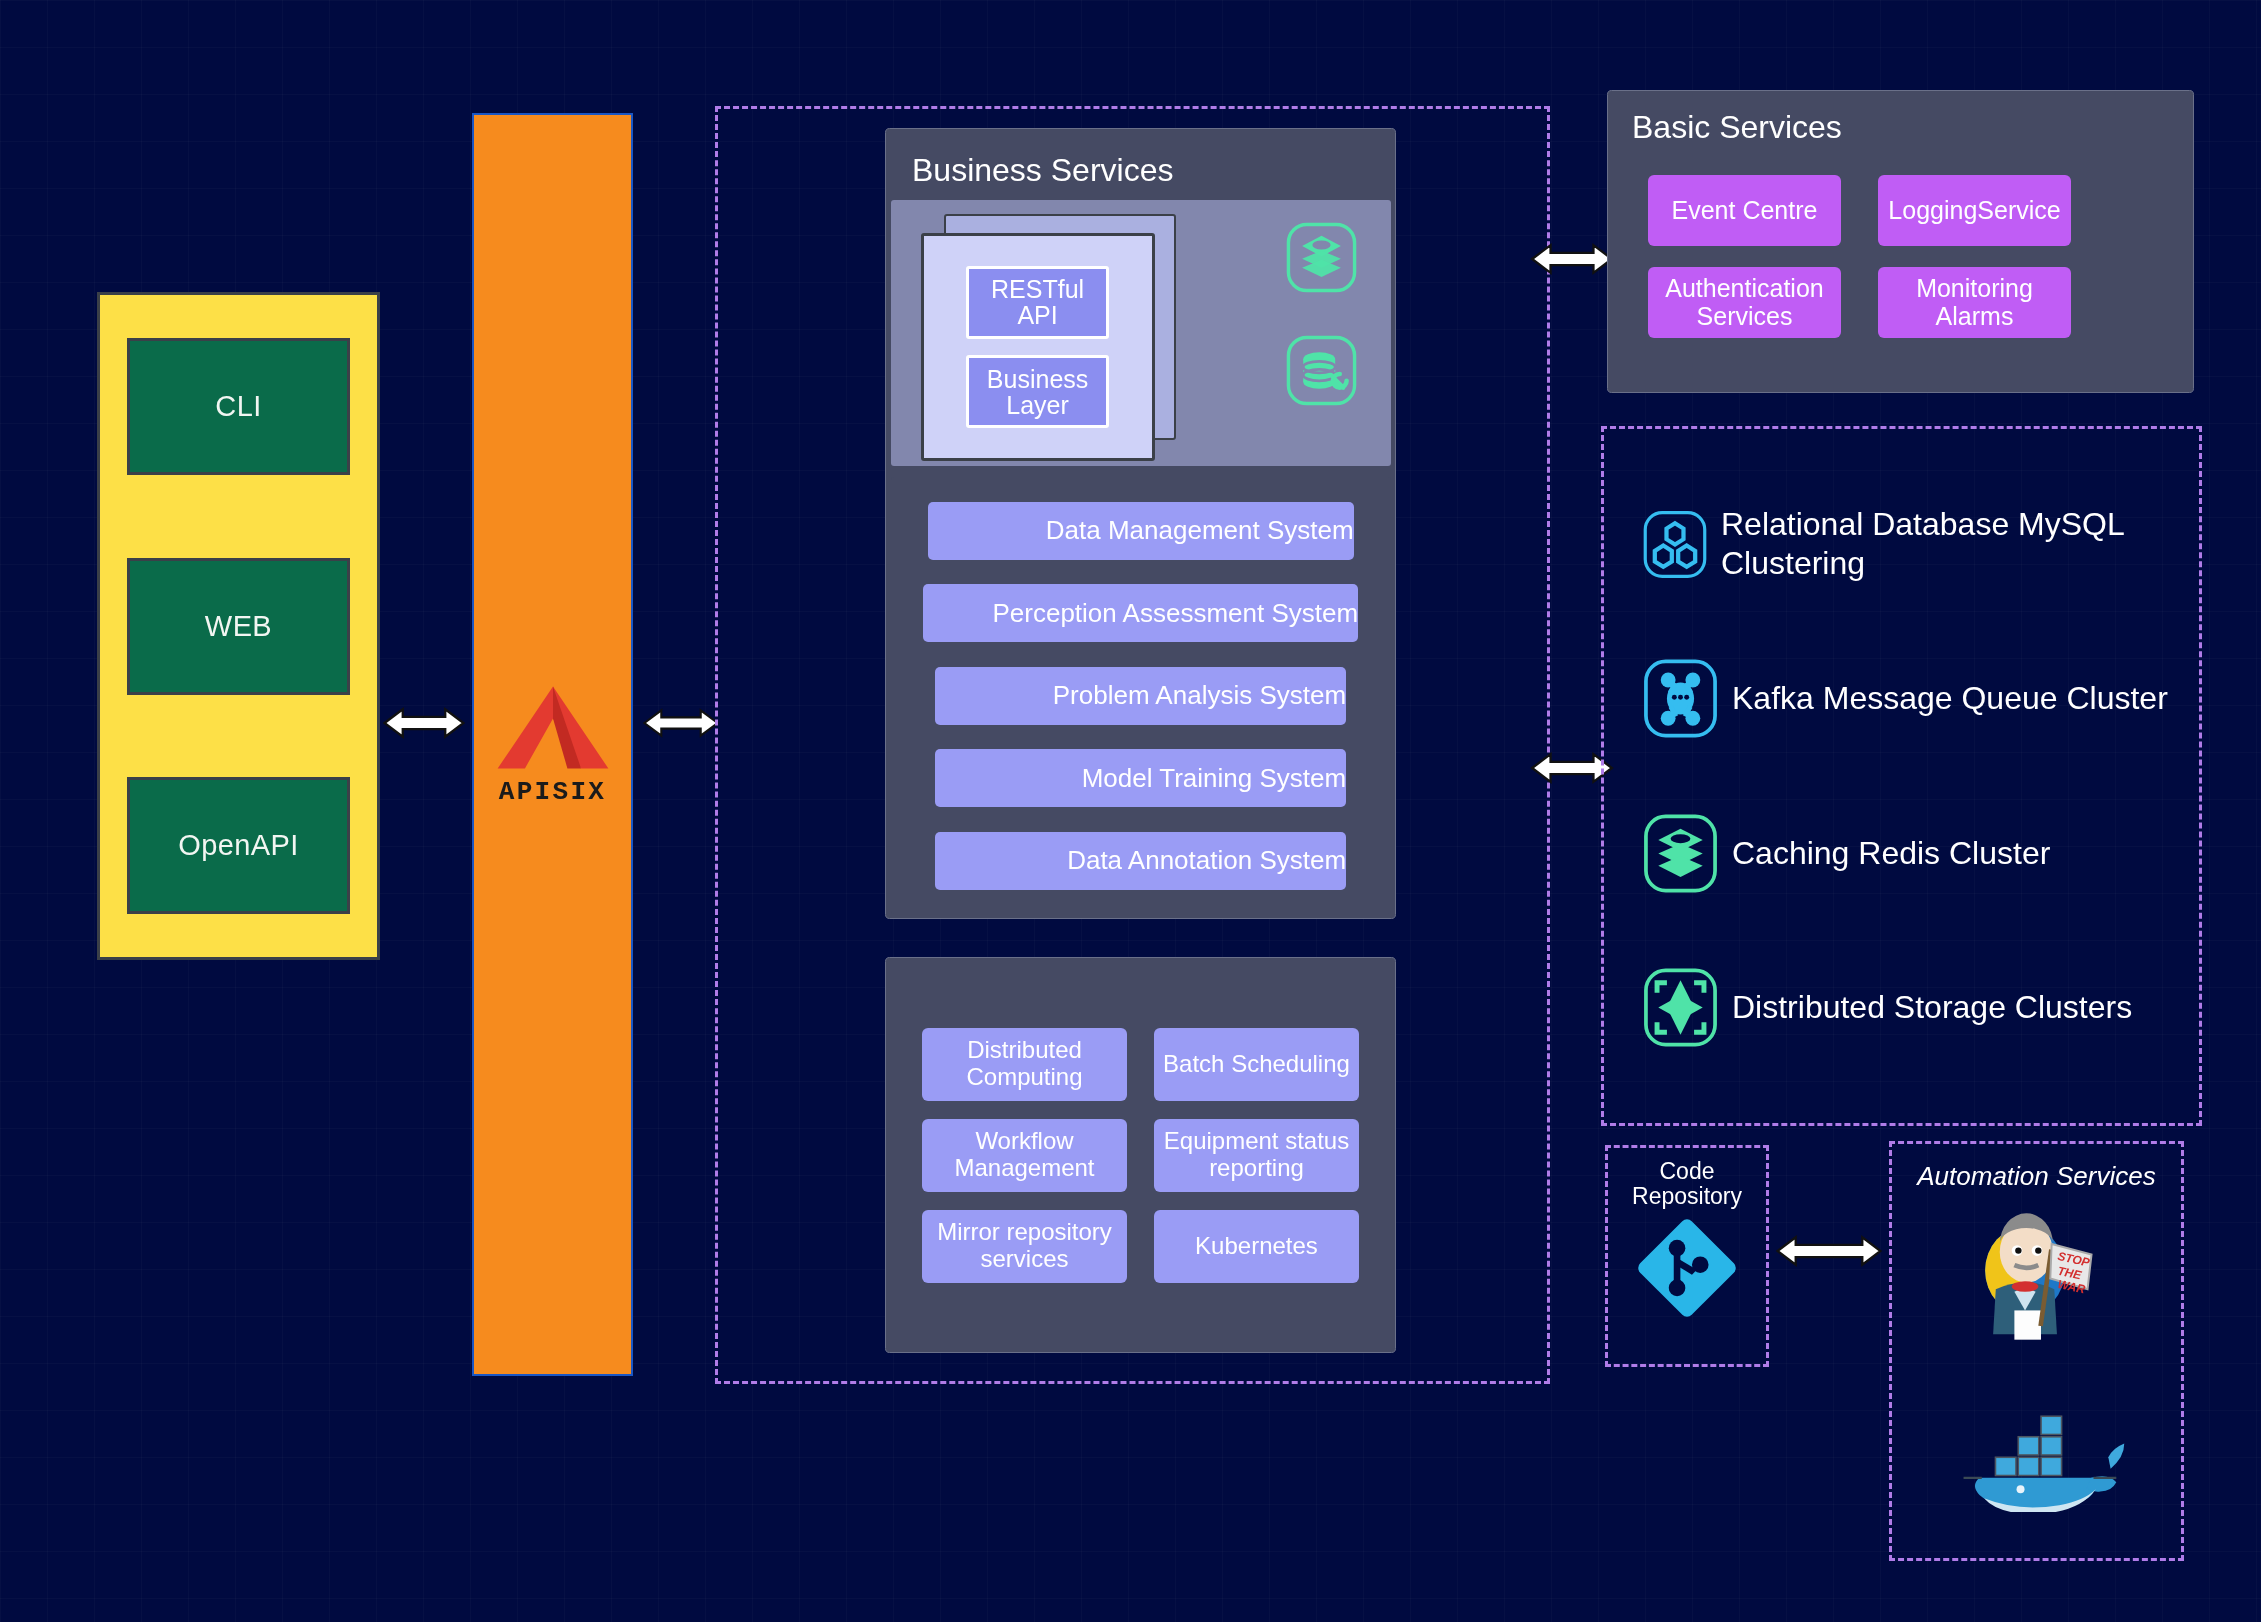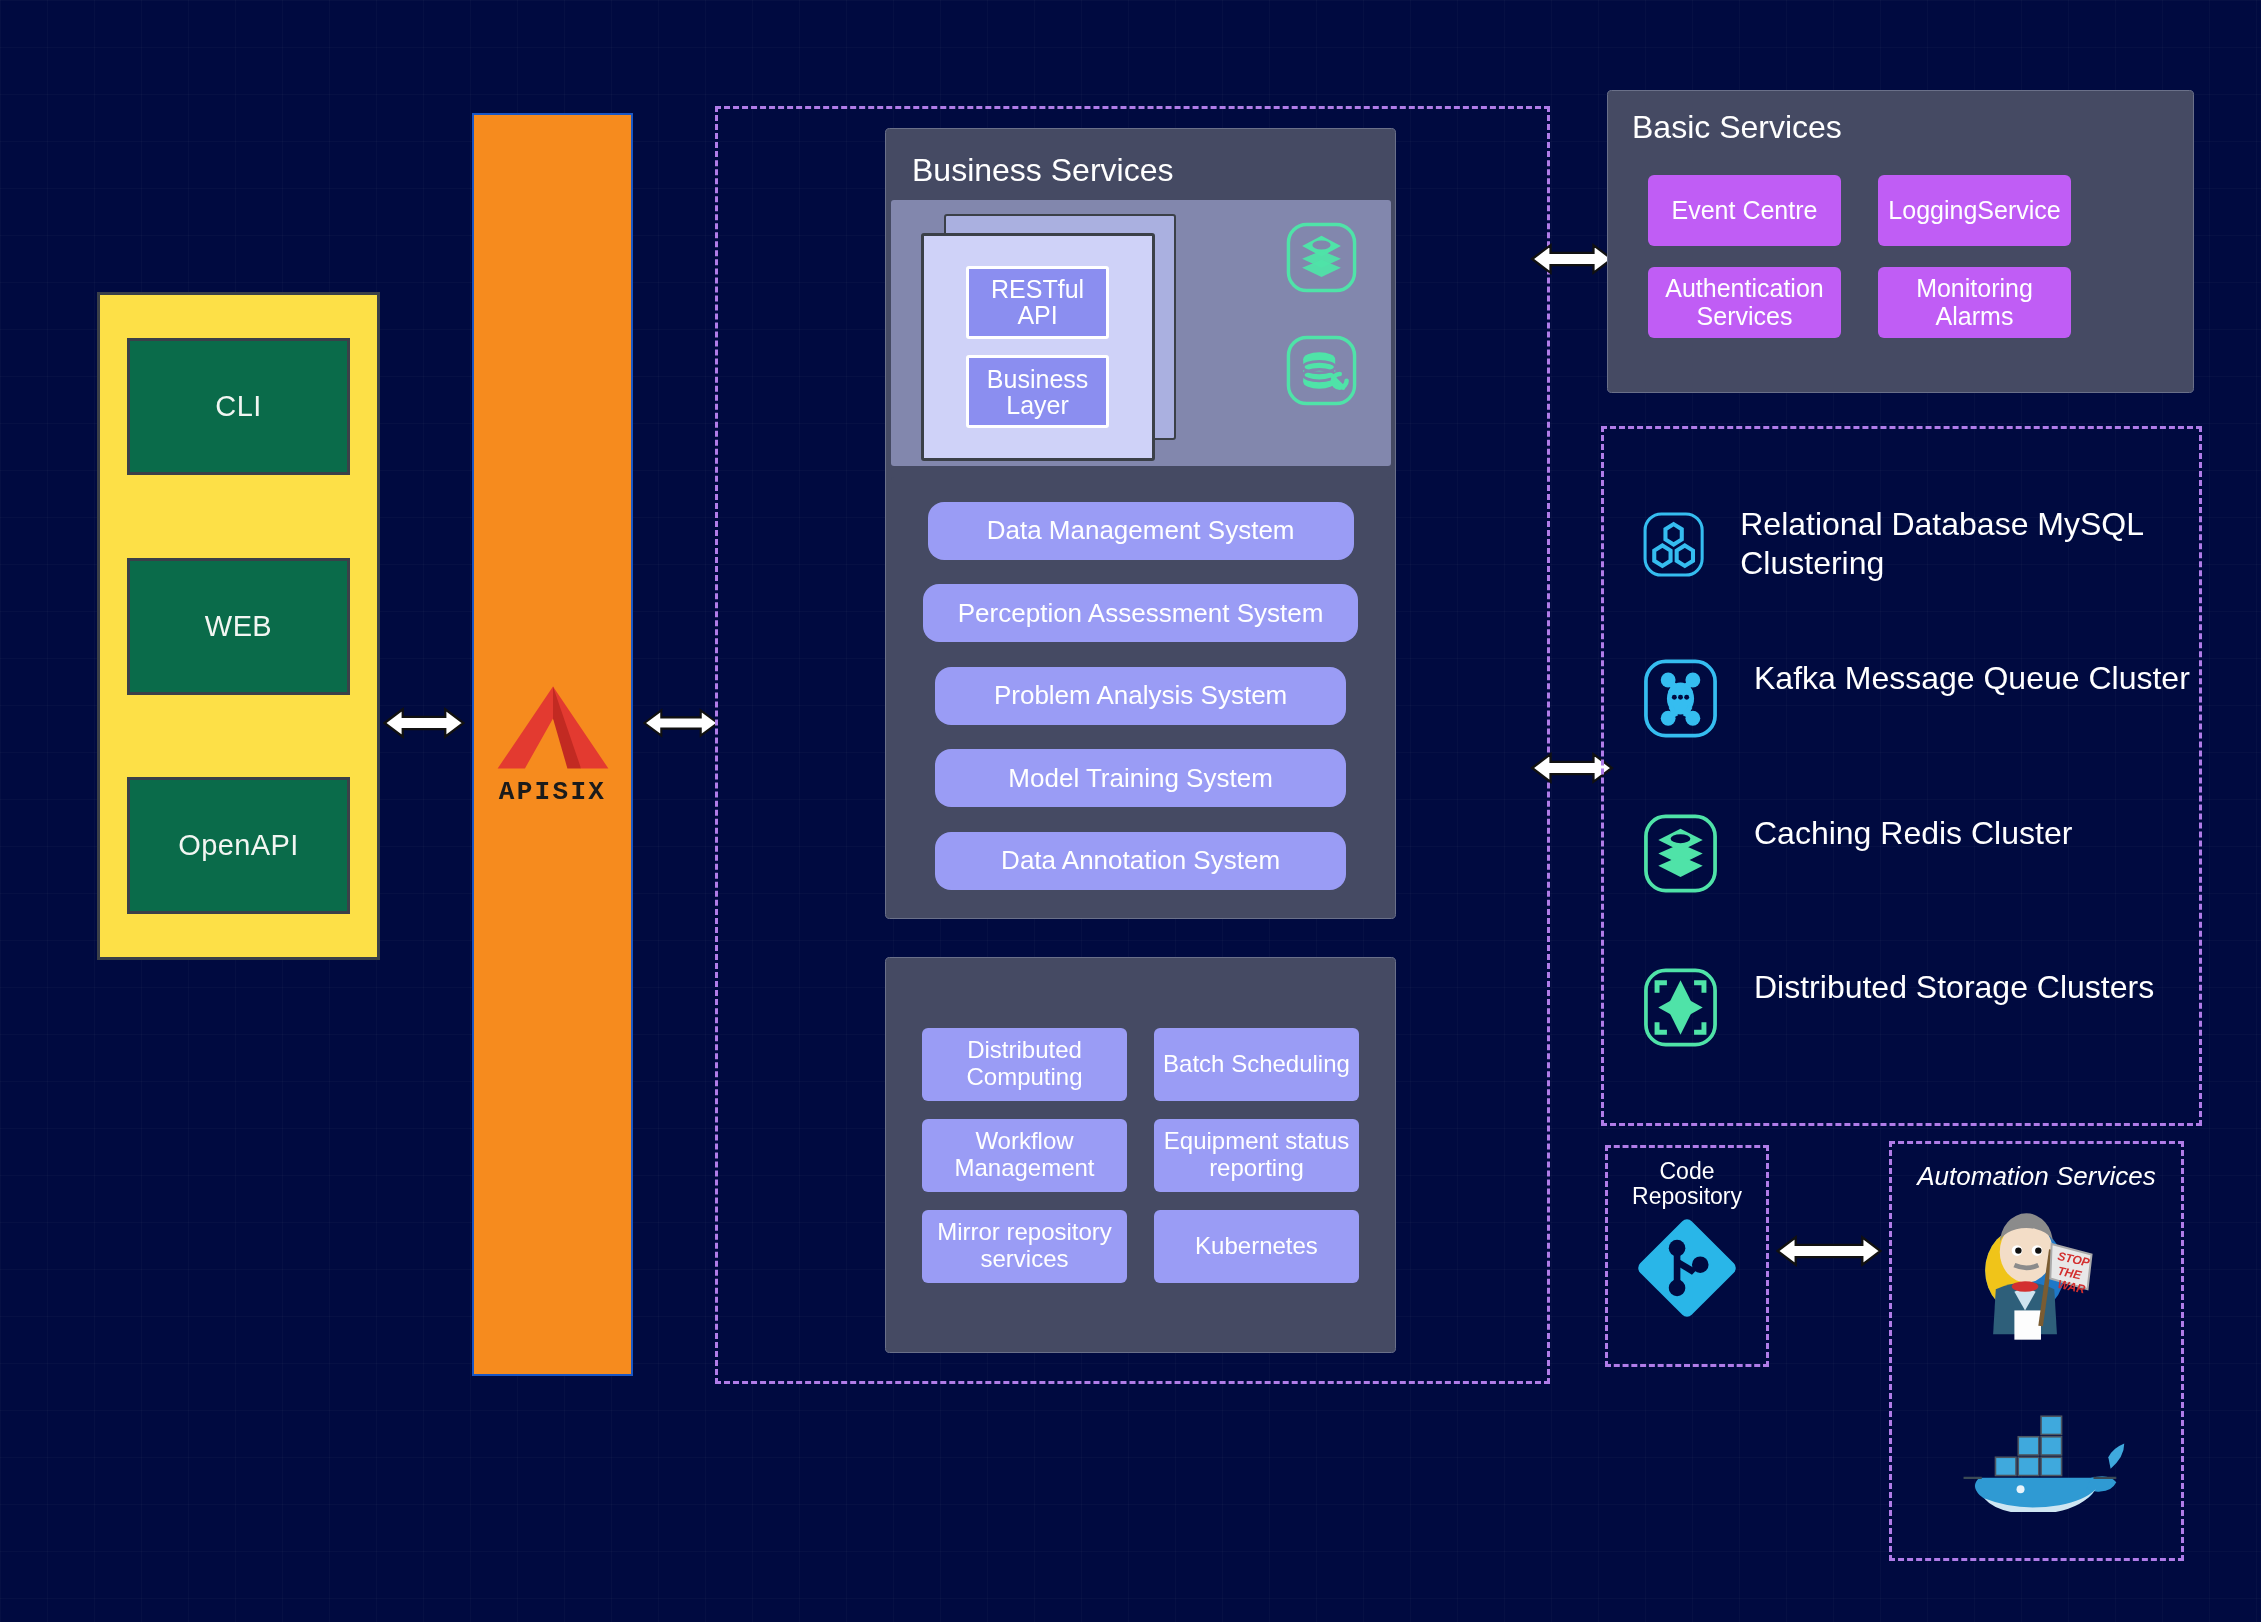--- a/index.html
+++ b/index.html
@@ -77,22 +77,22 @@
     text-align:center;font-size:25px;line-height:1.05;color:#fff;
   }
   .bs-icon-col{position:absolute;right:33px;top:21px;display:flex;flex-direction:column;gap:40px;}
 
   #bs-systems{
     position:absolute;left:4.6px;top:348px;width:500px;height:437px;
     background:#454a63;border-radius:3px;
     display:flex;flex-direction:column;align-items:center;justify-content:space-evenly;
   }
   .sys-pill{
-    height:58px;background:#9a9cf5;border-radius:16px;
-    display:flex;align-items:center;justify-content:center;
+    height:58px;background:#9a9cf5;border-radius:5px;
+    display:flex;align-items:center;justify-content:flex-end;
     font-size:26px;color:#ffffff;
   }
 
   
   #platform-services{
     left:885px;top:957px;width:511px;height:396px;
     background:#454a63;border:1.5px solid #6a7089;border-radius:4.6px;
     display:flex;align-items:center;justify-content:center;
   }
   #platform-grid{
@@ -119,21 +119,21 @@
     display:flex;align-items:center;justify-content:center;text-align:center;
     font-size:25px;line-height:1.1;color:#ffffff;padding:0 4.6px;
   }
 
   
   #data-infra-list{
     position:absolute;left:0;top:0;width:100%;height:100%;
     display:flex;flex-direction:column;justify-content:space-evenly;
     padding-left:37px;box-sizing:border-box;
   }
-  .infra-row{display:flex;align-items:flex-start;gap:34px;}
+  .infra-row{display:flex;align-items:center;gap:12px;}
   .infra-label{font-size:32px;line-height:1.22;color:#ffffff;}
 
   
   #code-repo-zone{display:flex;flex-direction:column;align-items:center;}
   #code-repo-label{font-size:23px;text-align:center;line-height:1.12;}
   #automation-zone{display:flex;flex-direction:column;align-items:center;padding-top:16.7px;}
   #automation-title{font-size:26px;margin-bottom:20px;}
 </style>
 </head>
 <body>

